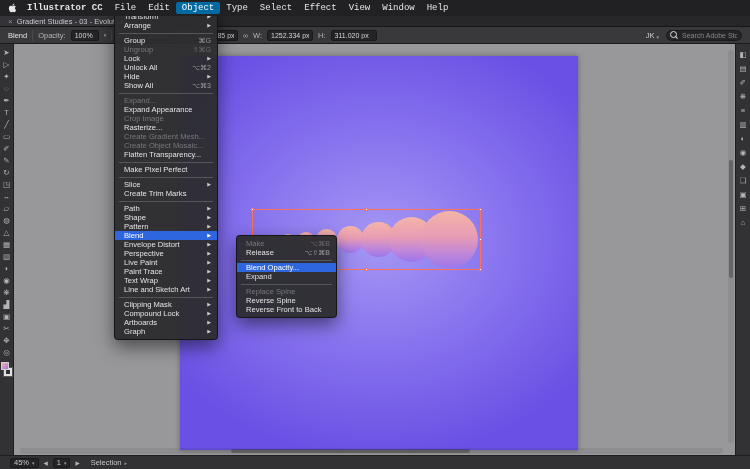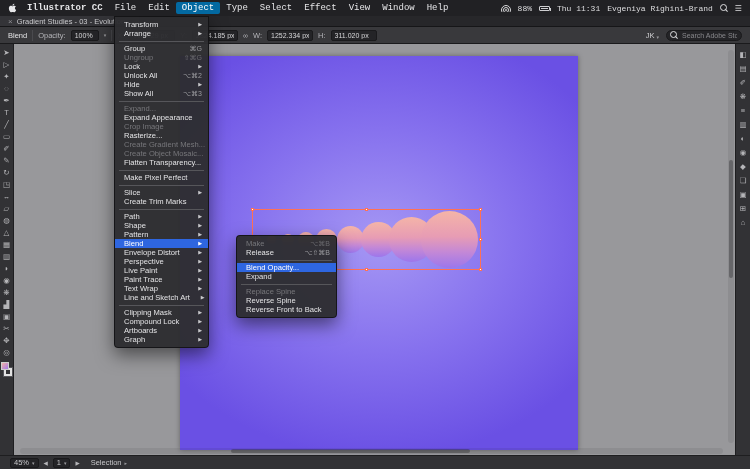--- a/index.html
+++ b/index.html
@@ -109,21 +109,21 @@
     border-top:1px solid #1e1e20; display:flex; align-items:center; gap:5px; padding:0 10px;
     font-size:7.5px; color:#c6c6c9; z-index:6; }
   .zoom-box { display:flex; align-items:center; gap:3px; background:#242427; border:1px solid #1a1a1c;
     border-radius:2px; padding:0 3px; height:10px; }
   .nav-arrow { font-size:5.5px; color:#b5b5b8; }
   .status-ind { display:flex; align-items:center; gap:3px; margin-left:6px; }
 
   
   .menu { position:absolute; background:rgba(45,45,49,.97); border:1px solid rgba(0,0,0,.55);
     box-shadow:0 7px 18px rgba(0,0,0,.5); padding:3px 0; z-index:50; }
-  #object-menu { left:114px; top:16px; width:95px; border-radius:0 0 4px 4px; }
+  #object-menu { left:114px; top:8px; width:104px; border-radius:0 0 4px 4px; }
   #blend-submenu { left:215px; top:235px; width:101px; border-radius:4px; z-index:51;margin-left:21px; }
   .mi { display:flex; align-items:center; justify-content:space-between; height:9px; line-height:9px;
     padding:0 6px 0 9px; font-size:7.6px; color:#e4e4e6; white-space:nowrap; }
   .mi-right { display:flex; align-items:center; gap:3px; margin-left:8px; }
   .mi-shortcut { color:#9b9b9f; font-size:7px; }
   .mi-arrow { display:none; font-size:5px; color:#c9c9cc; }
   .mi.has-sub .mi-arrow { display:inline; }
   .mi.disabled { color:#77777b; }
   .mi.disabled .mi-shortcut { color:#6a6a6e; }
   .mi.selected { background:#2e66e0; color:#fff; }
@@ -148,35 +148,20 @@
         <span class="mb-item"><span>File</span></span>
         <span class="mb-item"><span>Edit</span></span>
         <span class="mb-item selected"><span>Object</span></span>
         <span class="mb-item"><span>Type</span></span>
         <span class="mb-item"><span>Select</span></span>
         <span class="mb-item"><span>Effect</span></span>
         <span class="mb-item"><span>View</span></span>
         <span class="mb-item"><span>Window</span></span>
         <span class="mb-item"><span>Help</span></span>
       </div>
-    <div class="mb-right">
-      <span class="wifi">
-          <i class="a1"></i>
-          <i class="a2"></i>
-          <i class="a3"></i>
-        </span>
-      <span class="status-text">88%</span>
-      <span class="battery">
-          <i></i>
-        </span>
-      <span class="status-text">Thu 11:31</span>
-      <span class="status-text">Evgeniya Righini-Brand</span>
-      <span class="mag"></span>
-      <span class="status-text">☰</span>
-    </div>
   </div>
 
   <div class="tabbar">
     <div class="doc-tab">
       <span class="tab-close">×</span>
       <span>Gradient Studies - 03 - Evolution...</span>
     </div>
   </div>
 
   <div class="controlbar">

